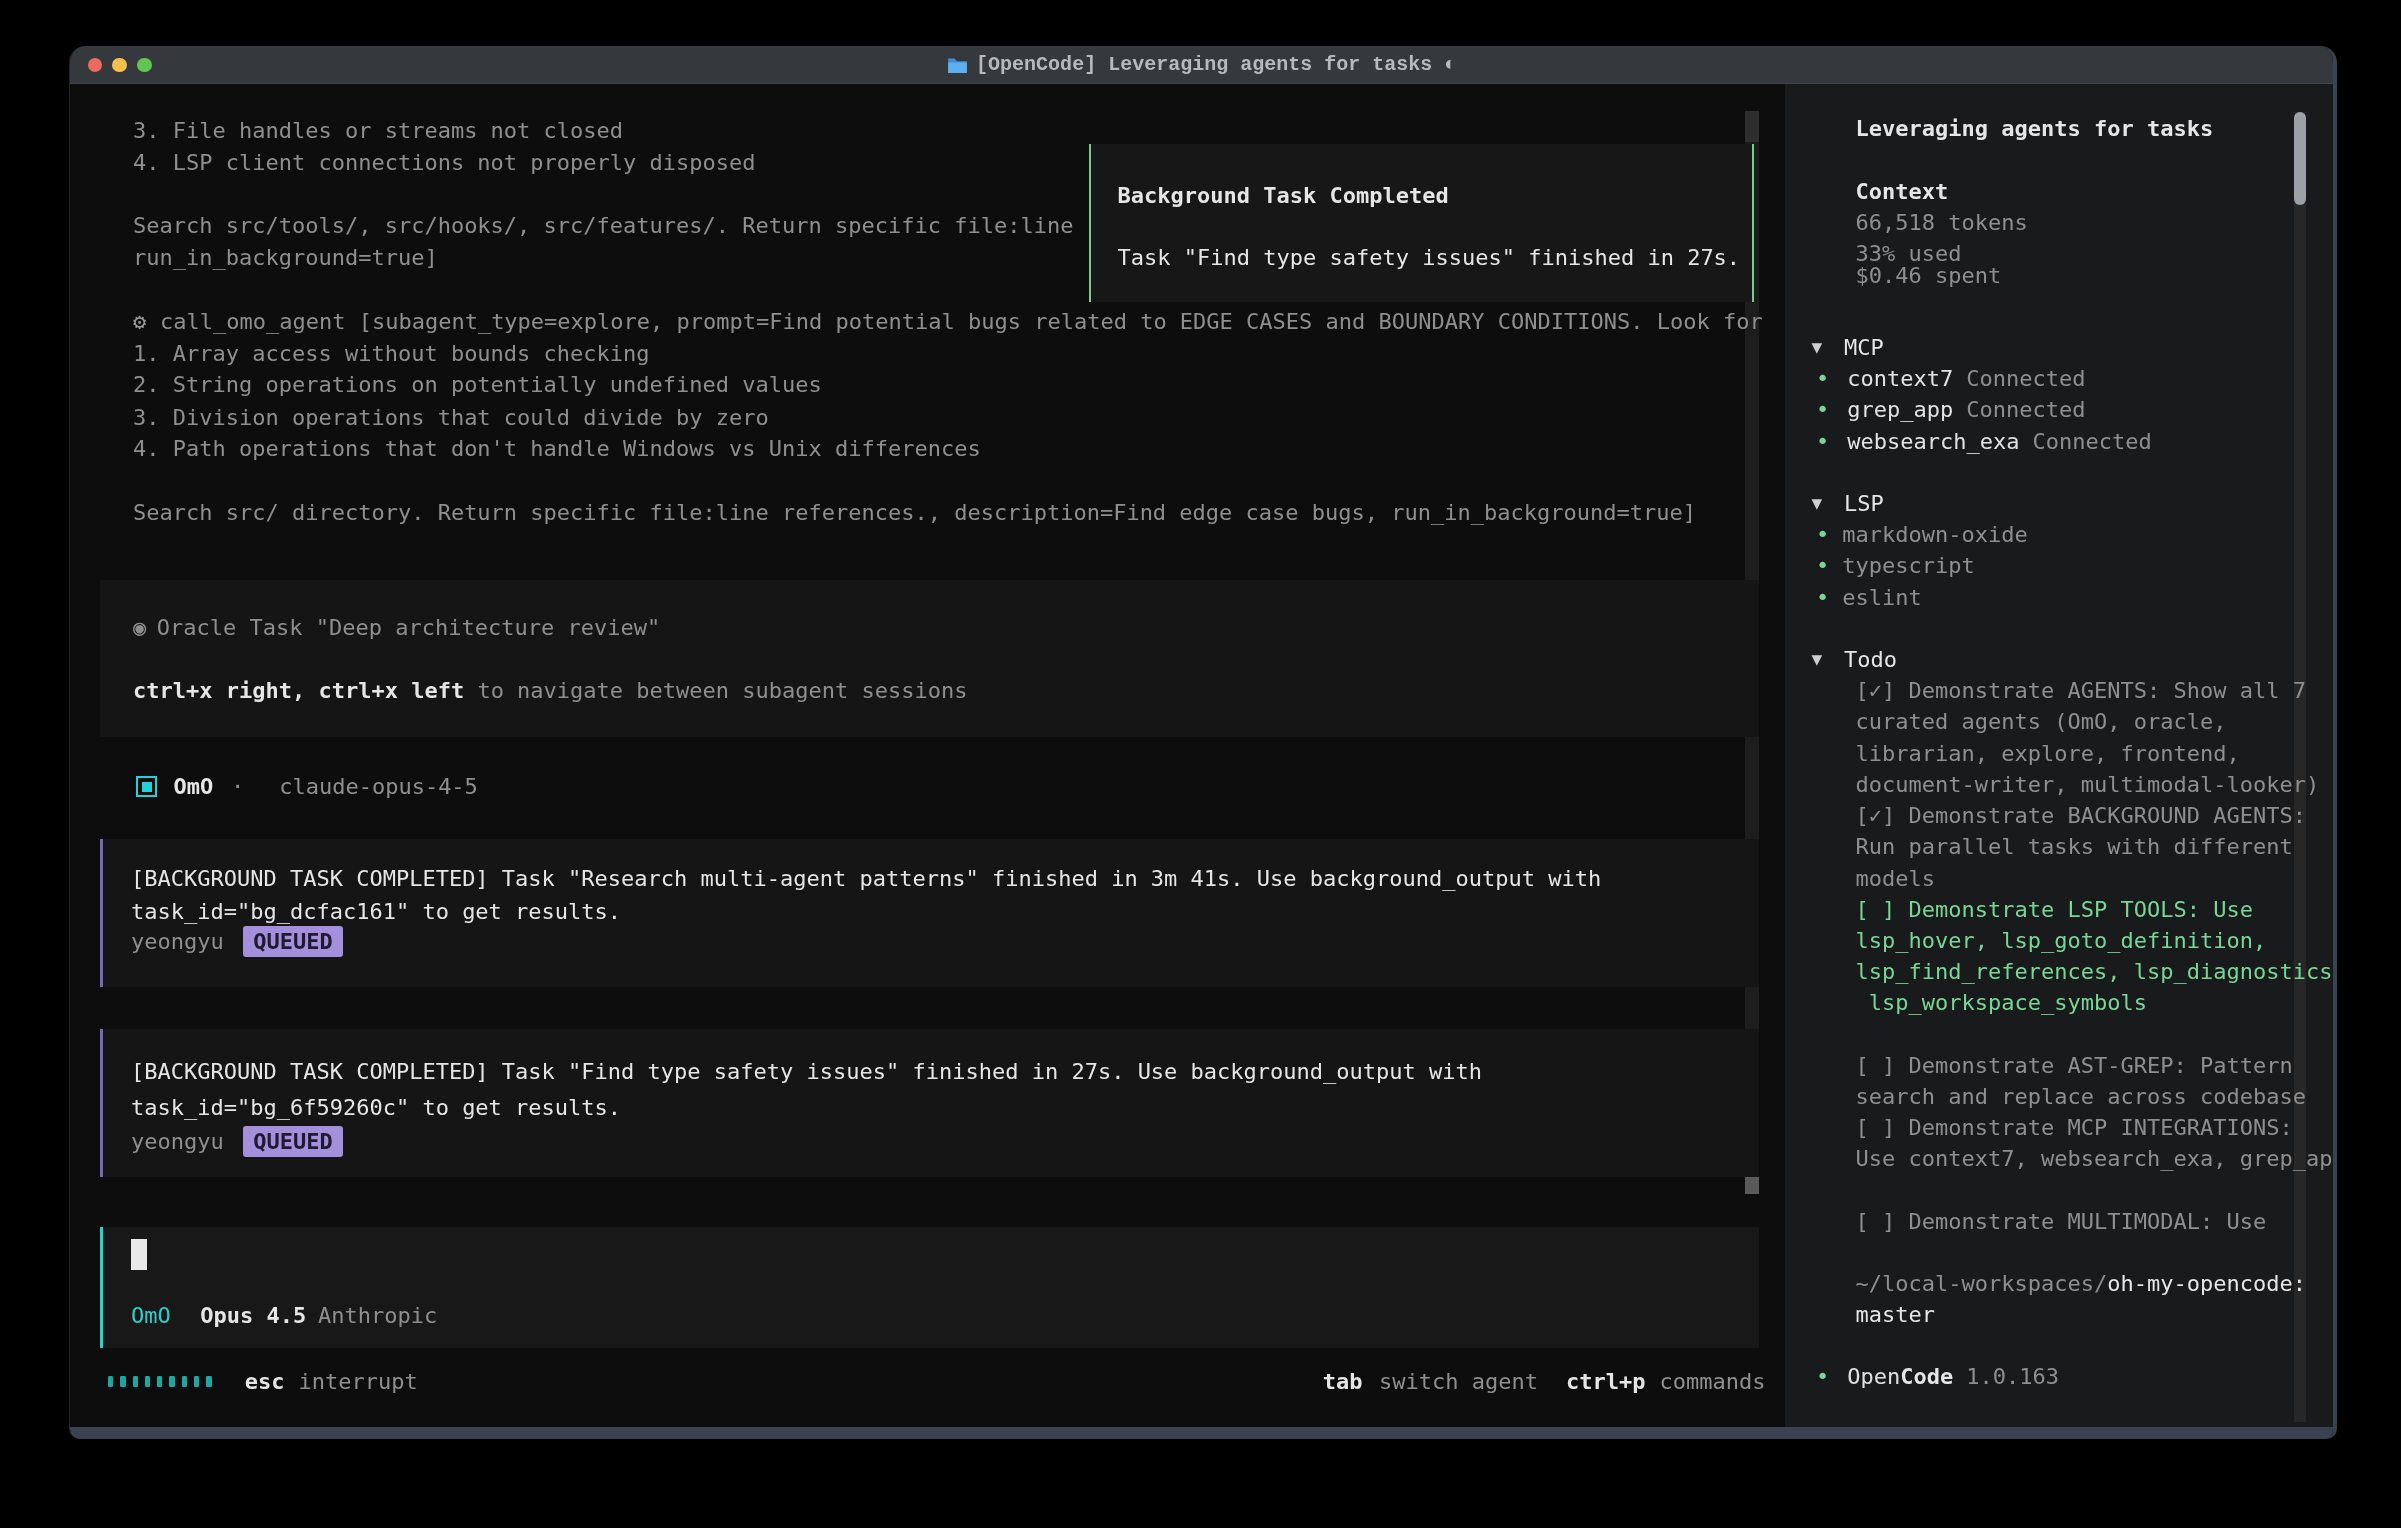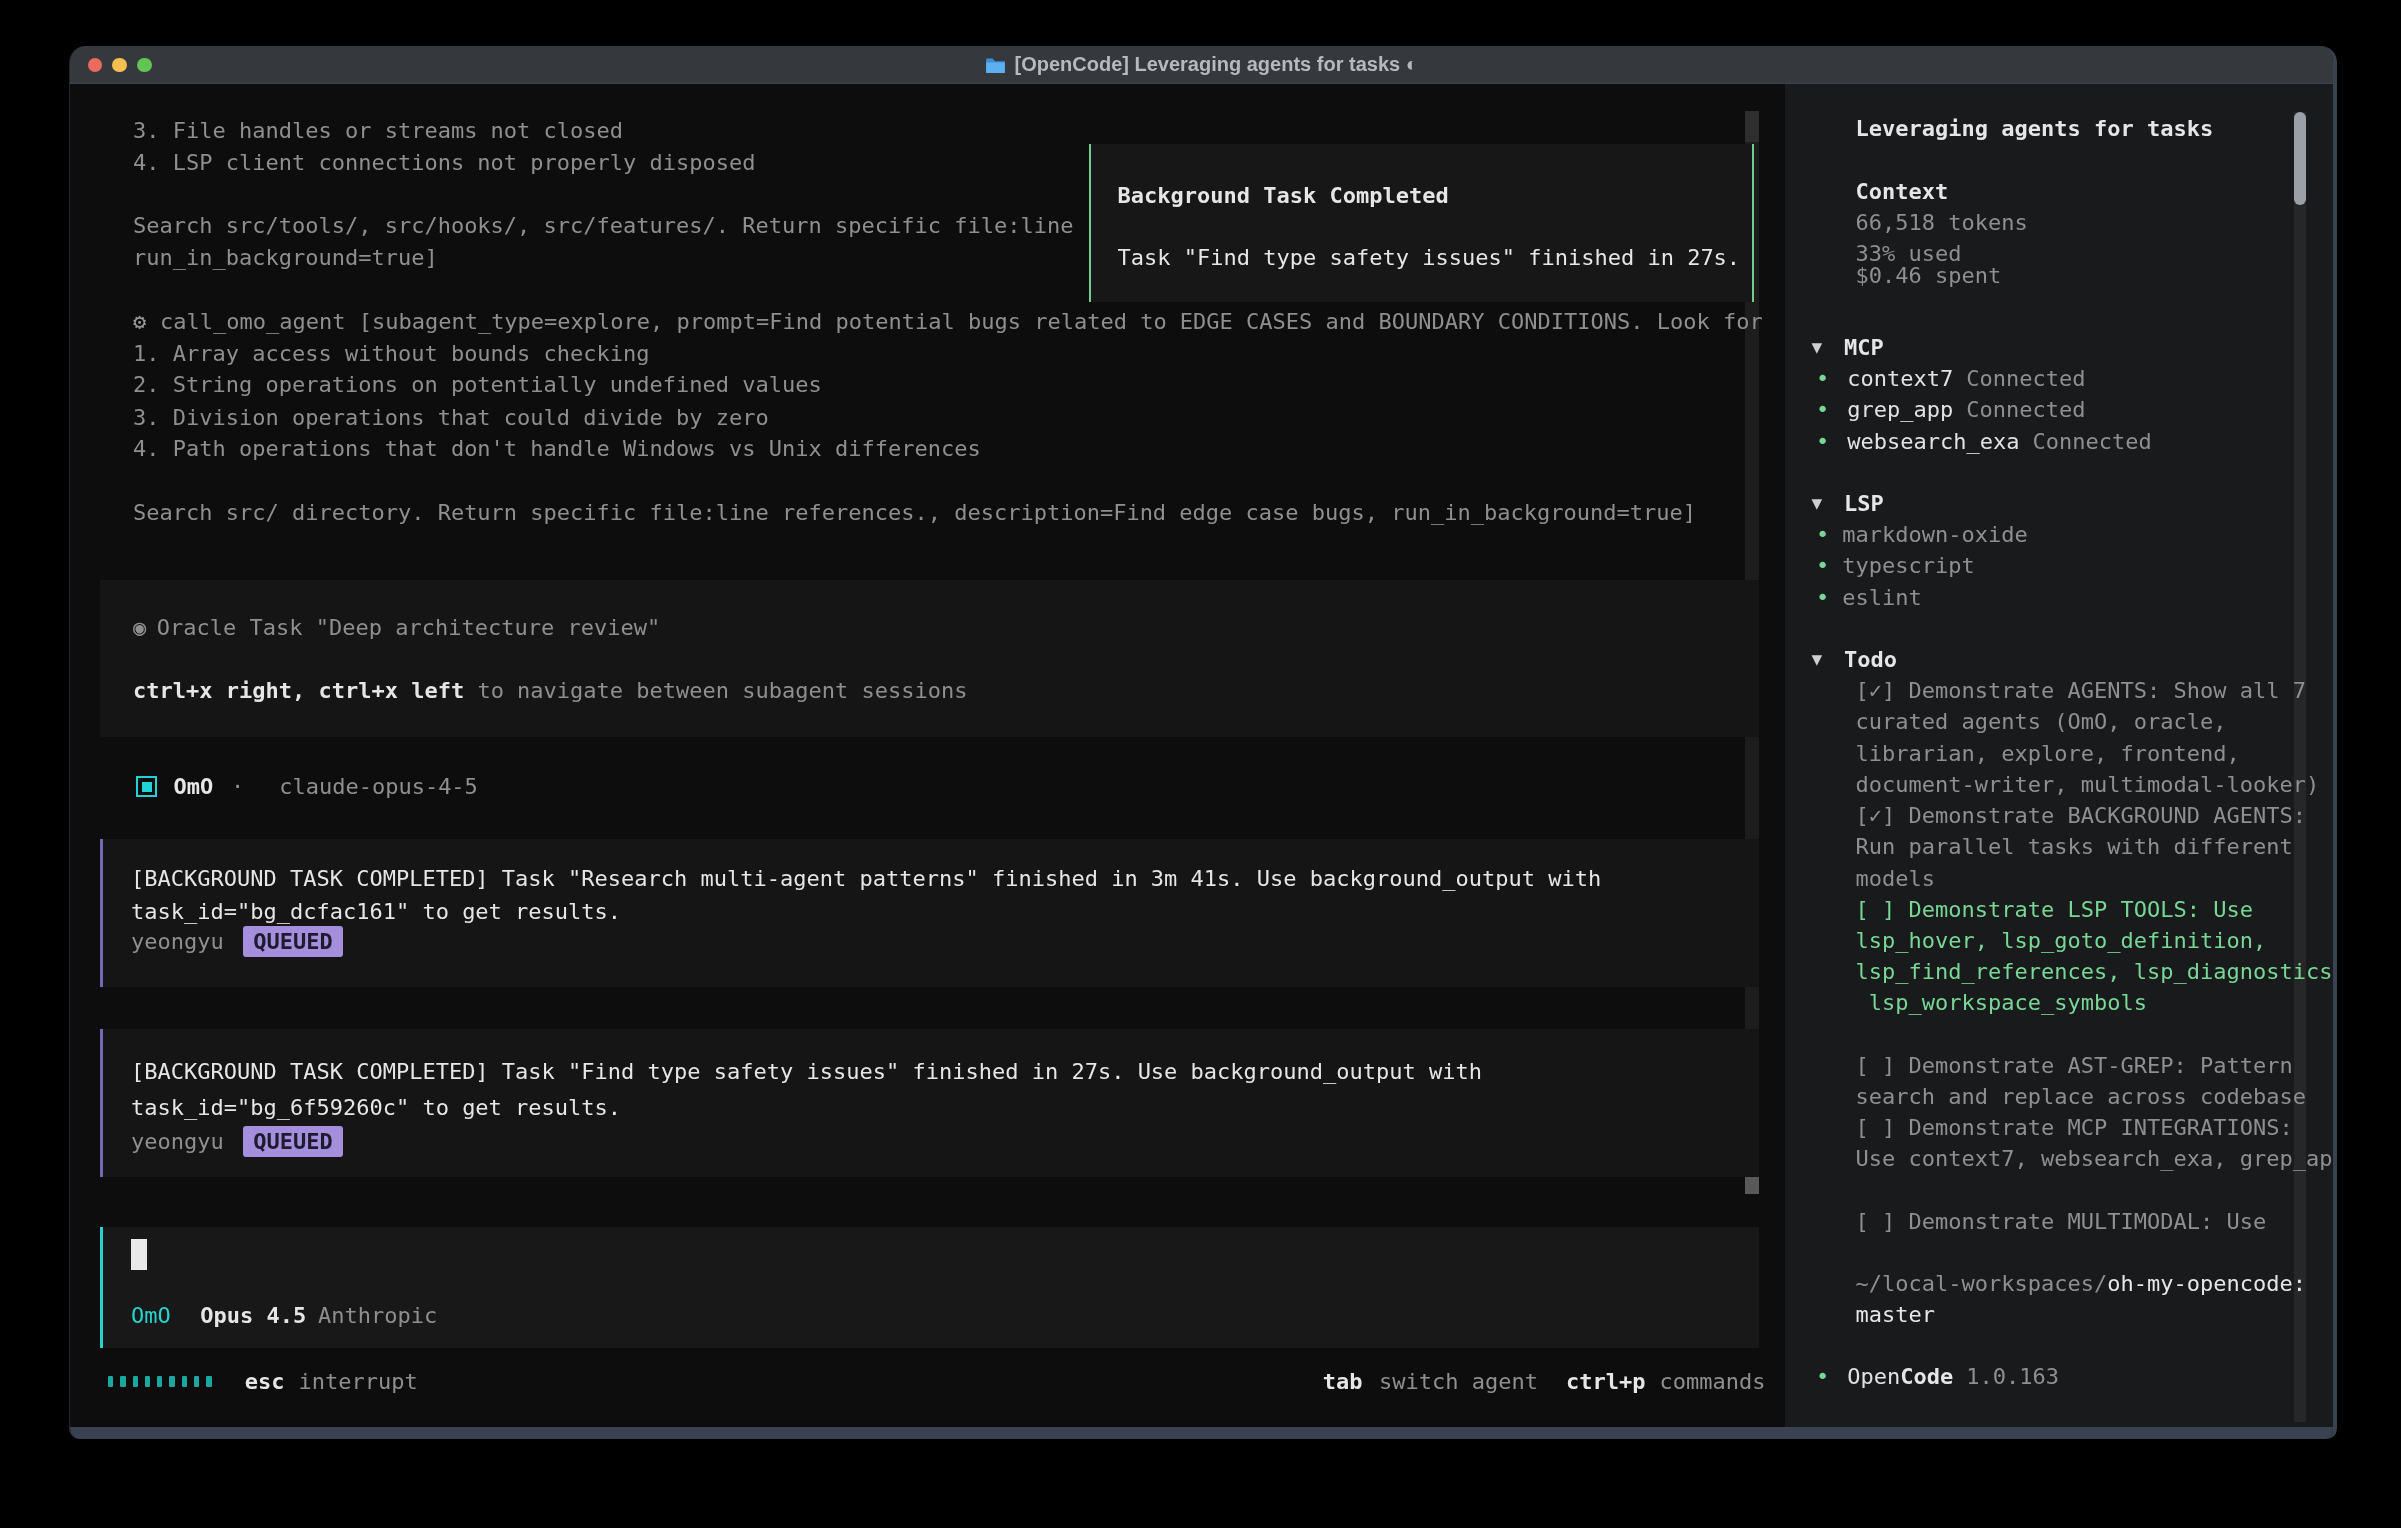--- a/index.html
+++ b/index.html
@@ -14,21 +14,21 @@
   .titlebar{
     height:38px;background:#35383c;border-bottom:1.8px solid #3f4450;
     position:relative;display:flex;align-items:center;justify-content:center;flex:0 0 auto;
   }
   .lights{position:absolute;left:17.7px;top:0;height:38px;display:flex;align-items:center;gap:10px;}
   .light{width:14.8px;height:14.8px;border-radius:50%;}
   .light.red{background:#ed6a5f;}
   .light.yellow{background:#f5bf4f;}
   .light.green{background:#61c554;}
   .titlewrap{display:flex;align-items:center;gap:8.3px;
-    font-family:Liberation Sans, sans-serif;font-weight:bold;font-size:20px;color:#b6babe;}
+    font-family:Liberation Mono, monospace;font-weight:bold;font-size:20px;color:#b6babe;}
   .content{flex:1 1 auto;display:flex;flex-direction:row;min-height:0;}
   .main{position:relative;width:1715px;flex:0 0 auto;background:#0d0d0d;overflow:hidden;
     font-family:"DejaVu Sans Mono","DejaVu Sans",monospace;font-size:22px;}
   .sidebar{position:relative;flex:1 1 auto;background:#191a1c;overflow:hidden;
     font-family:"DejaVu Sans Mono","DejaVu Sans",monospace;font-size:22px;}
   .bottomstrip{flex:0 0 auto;height:12.4px;background:#3a4150;}
   .ln{position:absolute;height:31px;line-height:31px;white-space:pre;}
   .dim{color:#8f8f8f;}
   .bright{color:#e6e6e6;}
   .boldw{color:#e6e6e6;font-weight:bold;}
@@ -55,21 +55,21 @@
   .oicon{margin-right:10.6px;}
   .gear{display:inline-block;width:27px;color:#9a9a9a;}
   
   .status-left{position:absolute;left:38px;top:1282px;height:31px;display:flex;align-items:center;}
   .status-right{position:absolute;right:19.5px;top:1282px;height:31px;display:flex;align-items:center;}
   .spinner{display:flex;align-items:center;gap:7px;}
   .sdot{width:5.3px;height:10.6px;border-radius:1.2px;background:#1ba8a0;}
   
   .sb-ln{position:absolute;left:26.6px;height:31px;line-height:31px;white-space:pre;margin-left:44px;}
   .tri{position:absolute;left:26.6px;height:31px;line-height:31px;font-size:17.7px;color:#cfcfcf;}
-  .sb-head{position:absolute;left:59px;height:31px;line-height:31px;color:#e6e6e6;font-weight:bold;white-space:pre;}
+  .sb-head{position:absolute;left:59px;height:31px;line-height:31px;color:#e6e6e6;font-weight:normal;white-space:pre;}
   .sb-item{position:absolute;left:31px;height:31px;line-height:31px;white-space:pre;}
   .sb-item .bullet{color:#78d795;}
   .sb-item .name{margin-left:18px;color:#e2e2e2;}
   .sb-item .name-dim{margin-left:13px;color:#8f8f8f;}
   .sb-item .status{margin-left:13px;color:#8f8f8f;}
   .sb-track{position:absolute;left:509px;top:28px;width:11.8px;height:1310px;background:#272727;}
   .sb-thumb{position:absolute;left:509px;top:28px;width:11.8px;height:93px;background:#9ba0a6;border-radius:5.9px;}
 </style>
 </head>
 <body>

